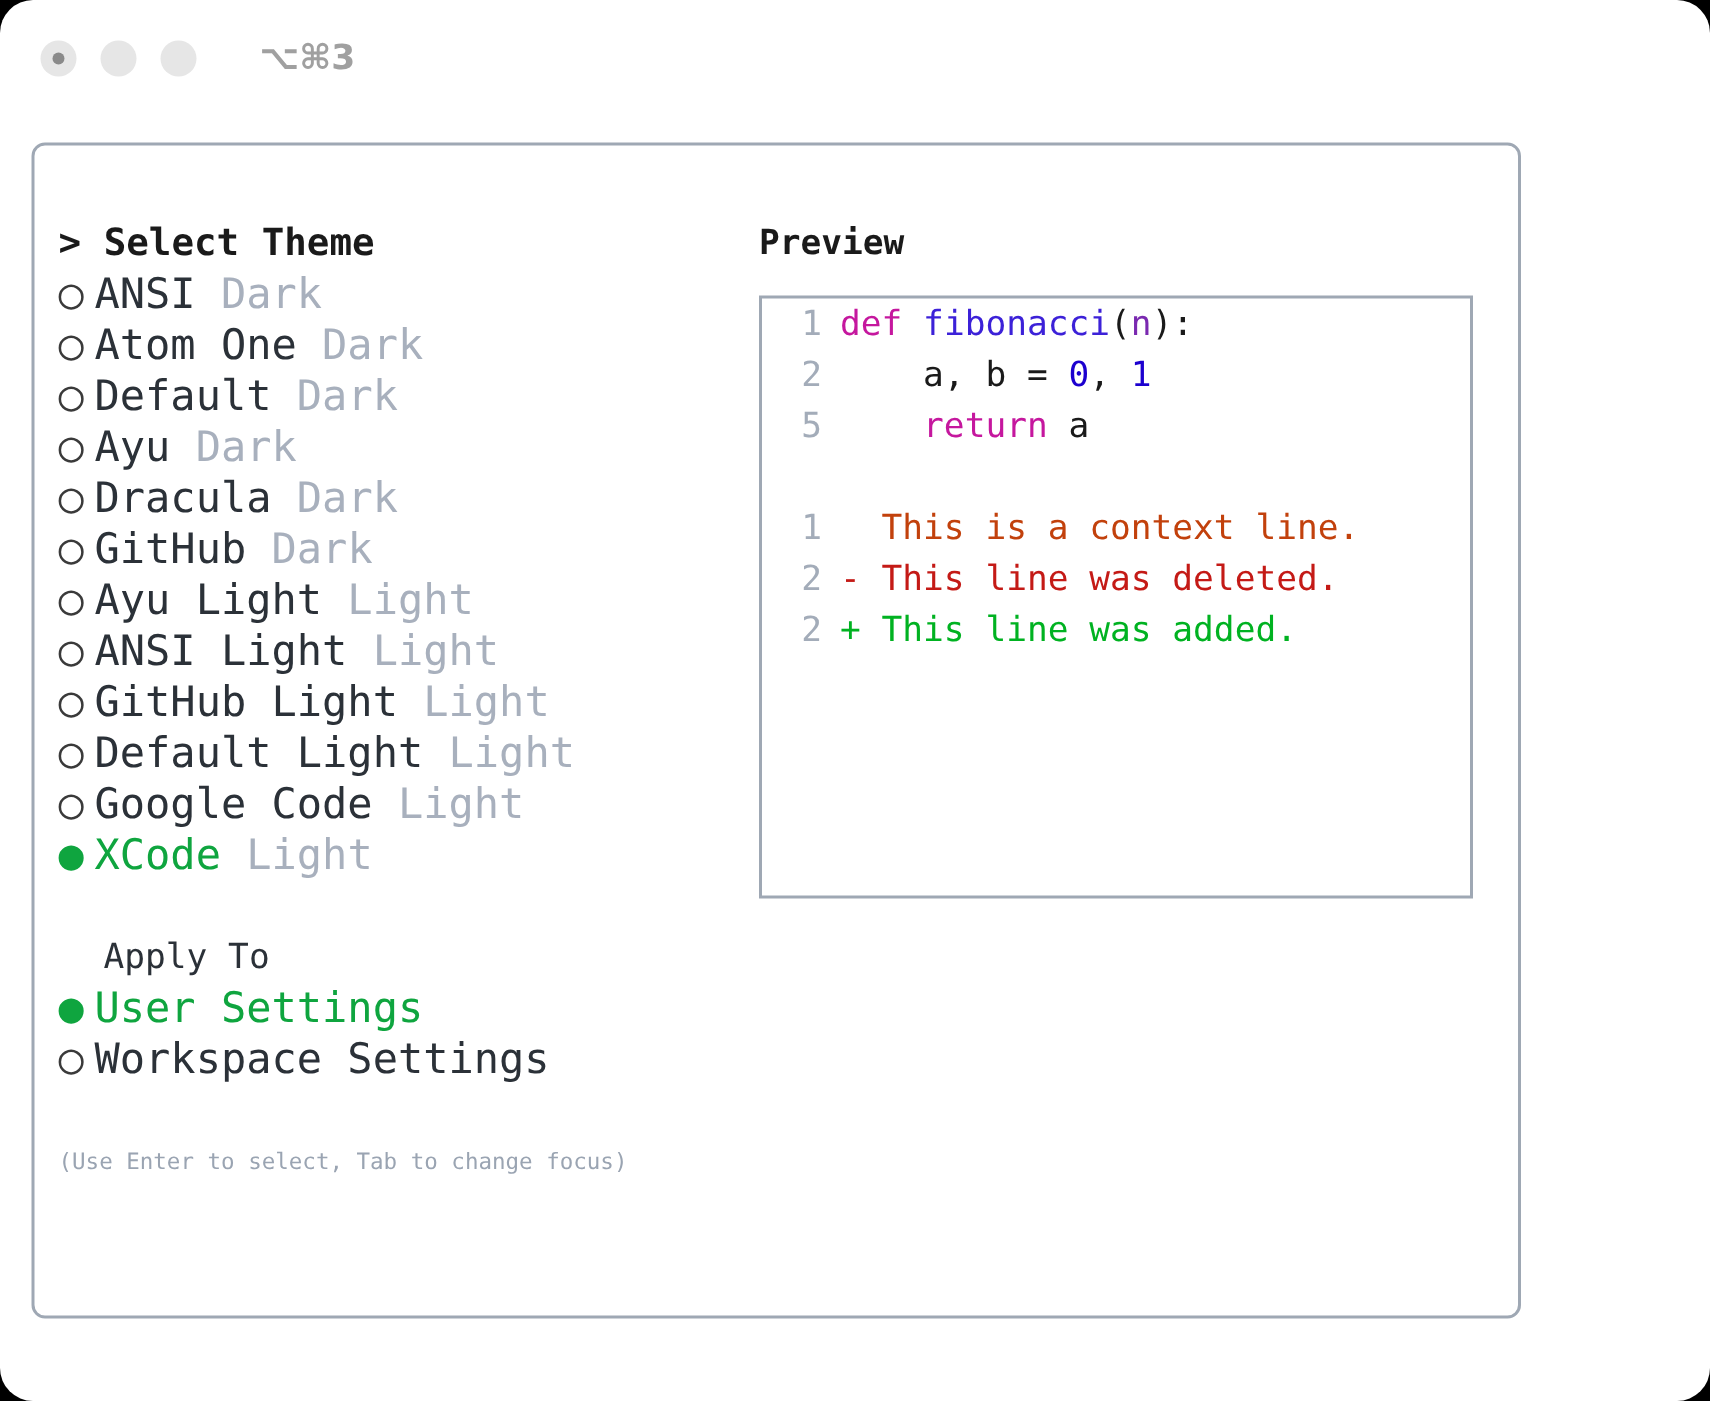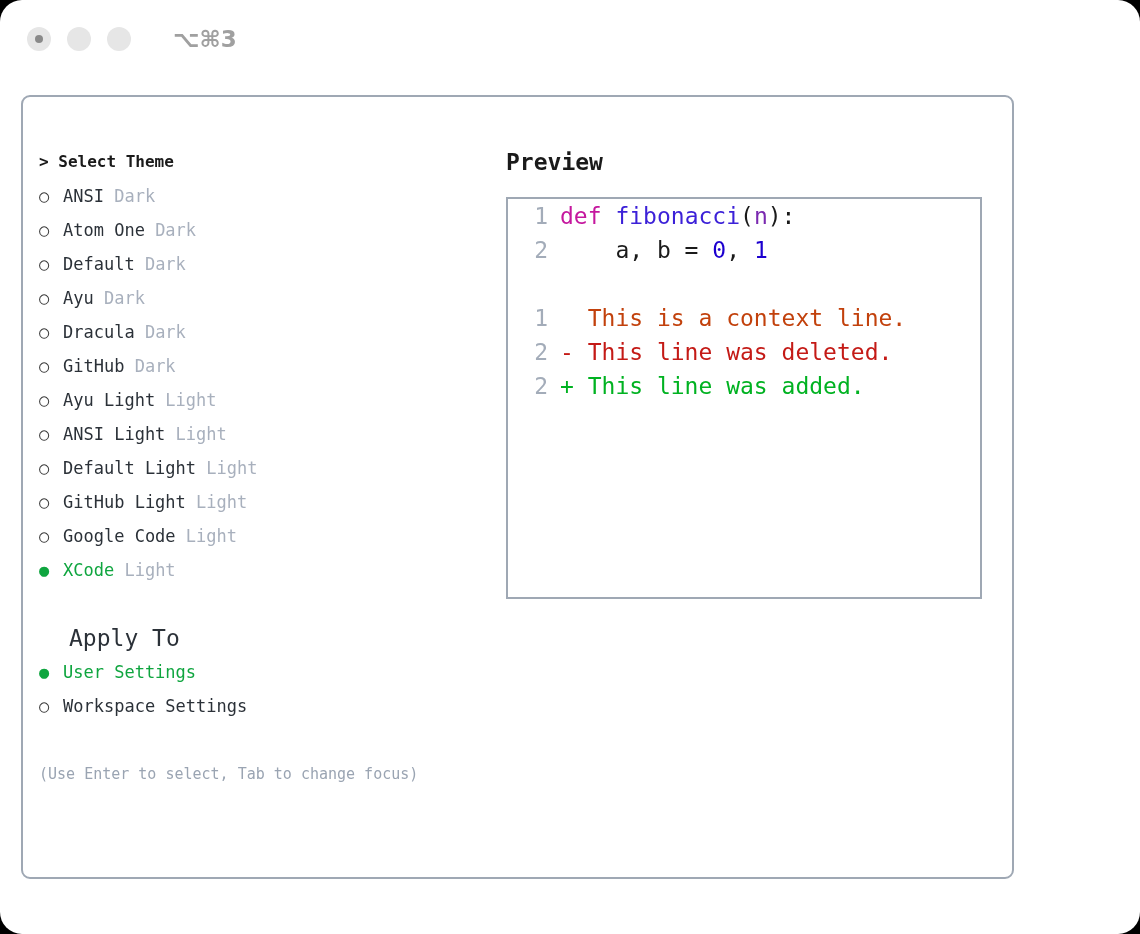--- a/index.html
+++ b/index.html
@@ -87,31 +87,31 @@
   }
   .col-right {
     position: absolute;
     left: 483px;
     top: 48px;
     width: 500px;
   }
 
   
   .section-header {
-    font-size: 16px;
+    font-size: 25px;
     font-weight: bold;
     color: #1a1a1a;
     height: 34px;
     line-height: 34px;
     white-space: pre;
   }
   .row {
     height: 34px;
     line-height: 34px;
-    font-size: 17px;
+    font-size: 28px;
     white-space: pre;
     display: block;
     color: #333a42;
   }
   .bullet {
     display: inline-block;
     width: 24px;
     color: #3a3a3a;
   }
   .bullet.sel {
@@ -200,22 +200,22 @@
         <div class="section-header">&gt; Select Theme</div>
         <div id="theme-list">
             <div class="row"><span class="bullet">○</span><span class="name">ANSI</span><span class="variant"> Dark</span></div>
             <div class="row"><span class="bullet">○</span><span class="name">Atom One</span><span class="variant"> Dark</span></div>
             <div class="row"><span class="bullet">○</span><span class="name">Default</span><span class="variant"> Dark</span></div>
             <div class="row"><span class="bullet">○</span><span class="name">Ayu</span><span class="variant"> Dark</span></div>
             <div class="row"><span class="bullet">○</span><span class="name">Dracula</span><span class="variant"> Dark</span></div>
             <div class="row"><span class="bullet">○</span><span class="name">GitHub</span><span class="variant"> Dark</span></div>
             <div class="row"><span class="bullet">○</span><span class="name">Ayu Light</span><span class="variant"> Light</span></div>
             <div class="row"><span class="bullet">○</span><span class="name">ANSI Light</span><span class="variant"> Light</span></div>
+            <div class="row"><span class="bullet">○</span><span class="name">GitHub Light</span><span class="variant"> Light</span></div>
             <div class="row"><span class="bullet">○</span><span class="name">Default Light</span><span class="variant"> Light</span></div>
-            <div class="row"><span class="bullet">○</span><span class="name">GitHub Light</span><span class="variant"> Light</span></div>
             <div class="row"><span class="bullet">○</span><span class="name">Google Code</span><span class="variant"> Light</span></div>
             <div class="row"><span class="bullet sel">●</span><span class="name sel">XCode</span><span class="variant"> Light</span></div>
           </div>
 
         <div class="spacer-row"></div>
 
         <div class="apply-header">Apply To</div>
         <div id="apply-list">
             <div class="row"><span class="bullet sel">●</span><span class="name sel">User Settings</span></div>
             <div class="row"><span class="bullet">○</span><span class="name">Workspace Settings</span></div>
@@ -223,20 +223,21 @@
 
         <div class="hint">(Use Enter to select, Tab to change focus)</div>
       </div>
 
       <div class="col-right">
         <div class="preview-title">Preview</div>
         <div class="preview-box">
           <div id="code-block">
               <div class="code-line"><span class="ln">1</span><span class="tok-kw">def</span><span class="tok-plain"> </span><span class="tok-fn">fibonacci</span><span class="tok-plain">(</span><span class="tok-var">n</span><span class="tok-plain">):</span></div>
               <div class="code-line"><span class="ln">2</span><span class="tok-plain">    a, b = </span><span class="tok-num">0</span><span class="tok-plain">, </span><span class="tok-num">1</span></div>
+              <div class="code-line"><span class="ln">5</span><span class="tok-plain">    </span><span class="tok-kw">return</span><span class="tok-plain"> a</span></div>
             </div>
           <div class="blank-line"></div>
           <div id="diff-block">
               <div class="code-line"><span class="ln">1</span><span class="tok-ctx">  This is a context line.</span></div>
               <div class="code-line"><span class="ln">2</span><span class="tok-del">- This line was deleted.</span></div>
               <div class="code-line"><span class="ln">2</span><span class="tok-add">+ This line was added.</span></div>
             </div>
         </div>
       </div>
 

